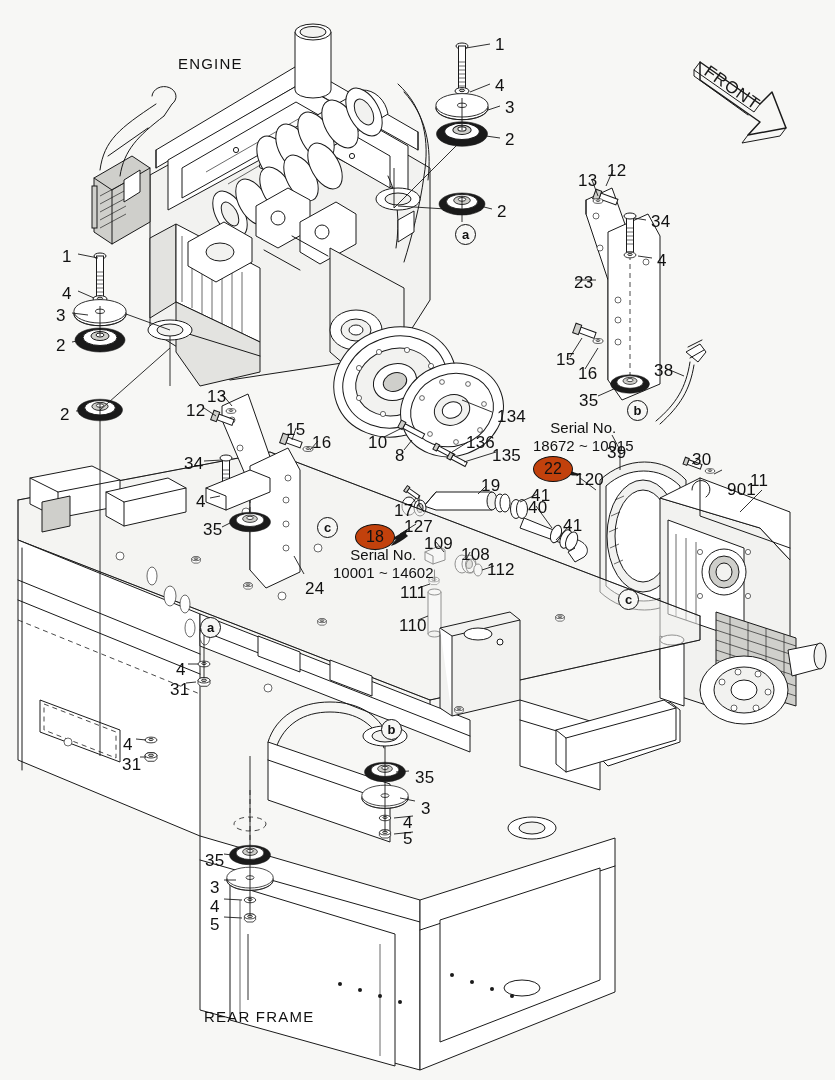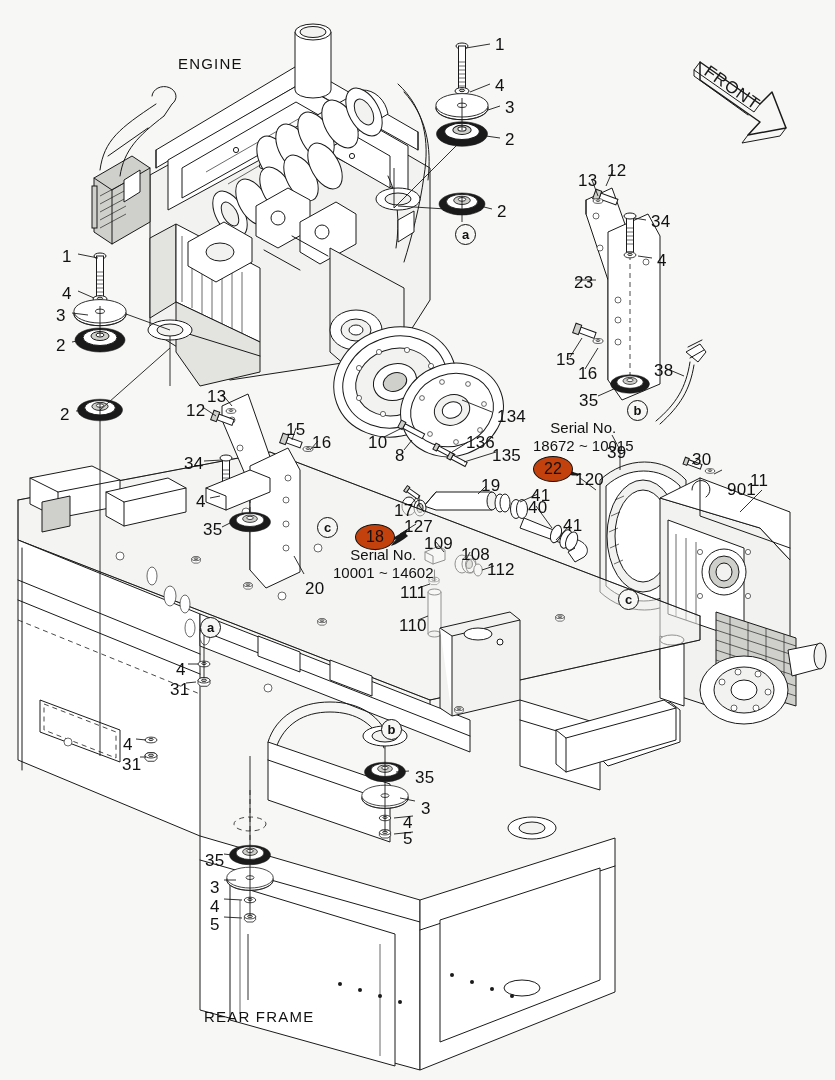--- a/index.html
+++ b/index.html
@@ -698,21 +698,21 @@
       <div class="lbl" style="left: 56px; top: 307px;">3</div>
       <div class="lbl" style="left: 56px; top: 337px;">2</div>
       <div class="lbl" style="left: 60px; top: 406px;">2</div>
       <div class="lbl" style="left: 207px; top: 388px;">13</div>
       <div class="lbl" style="left: 186px; top: 402px;">12</div>
       <div class="lbl" style="left: 286px; top: 421px;">15</div>
       <div class="lbl" style="left: 312px; top: 434px;">16</div>
       <div class="lbl" style="left: 184px; top: 455px;">34</div>
       <div class="lbl" style="left: 196px; top: 493px;">4</div>
       <div class="lbl" style="left: 203px; top: 521px;">35</div>
-      <div class="lbl" style="left: 305px; top: 580px;">20</div>
+      <div class="lbl" style="left: 305px; top: 580px;">24</div>
       <div class="lbl" style="left: 578px; top: 172px;">13</div>
       <div class="lbl" style="left: 607px; top: 162px;">12</div>
       <div class="lbl" style="left: 651px; top: 213px;">34</div>
       <div class="lbl" style="left: 657px; top: 252px;">4</div>
       <div class="lbl" style="left: 558px; top: 274px; margin-left: 16px;">23</div>
       <div class="lbl" style="left: 556px; top: 351px;">15</div>
       <div class="lbl" style="left: 578px; top: 365px;">16</div>
       <div class="lbl" style="left: 579px; top: 392px;">35</div>
       <div class="lbl" style="left: 654px; top: 362px;">38</div>
       <div class="lbl" style="left: 607px; top: 444px;">39</div>

